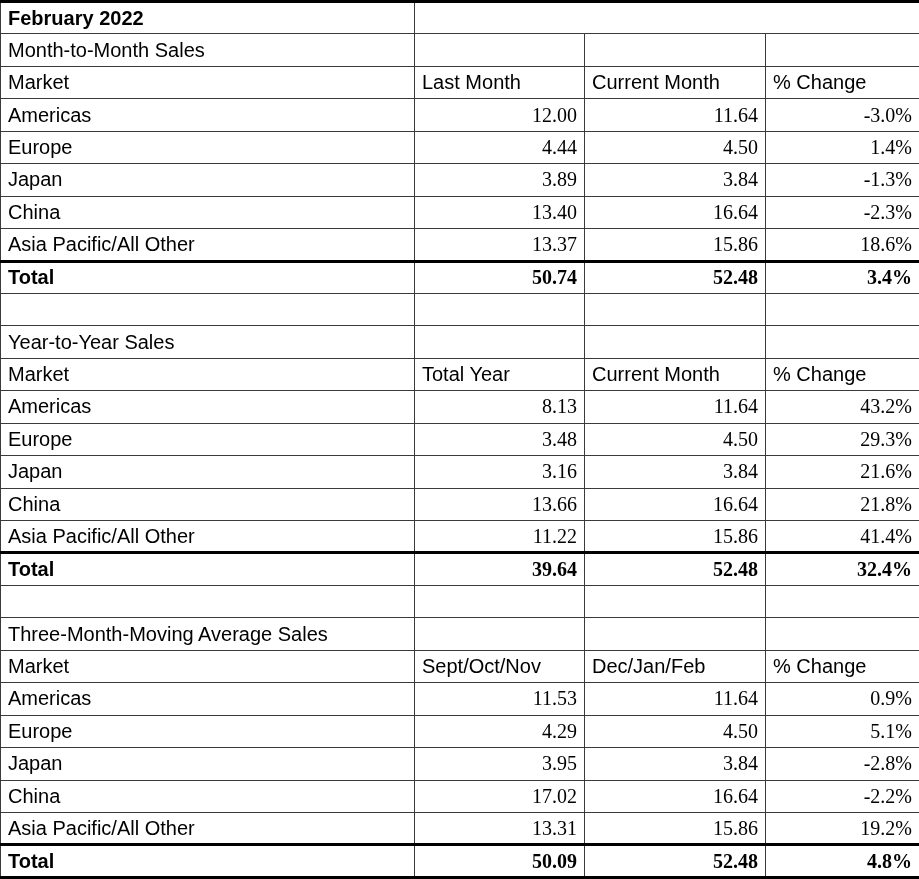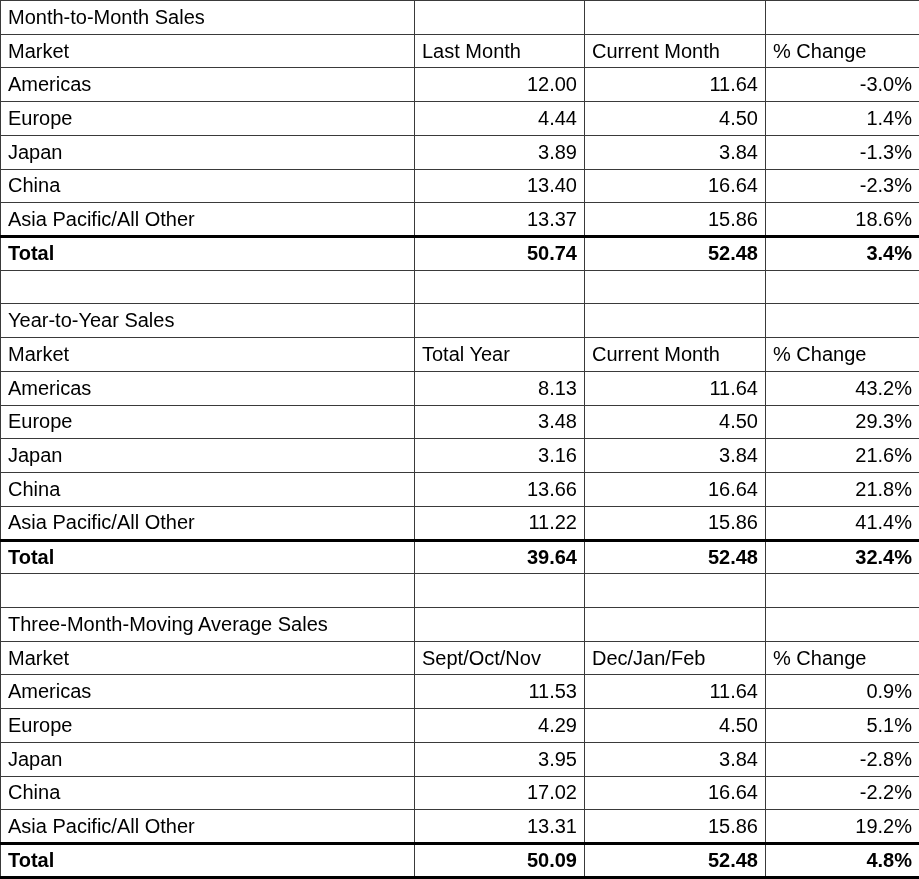--- a/index.html
+++ b/index.html
@@ -37,21 +37,21 @@
     overflow: hidden;
     vertical-align: middle;
   }
   
   col.c1 { width: 414px; }
   col.c2 { width: 170px; }
   col.c3 { width: 181px; }
   col.c4 { width: 154px; }
 
   td.label    { text-align: left; }
-  td.num      { text-align: right; padding-right: 9px; }
+  td.num      { text-align: right; padding-right: 9px; font-family: Liberation Serif, serif; }
   td.hdr      { text-align: left; padding-right: 9px; }
   td.title    { font-weight: bold; text-align: left; }
   td.blank    { }
 
   tr.total-row > td {
     font-weight: bold;
     border-top: 3px solid #000000;
   }
   tr.outer-top > td { border-top: 3px solid #000000; }
   td.edge-left  { border-left: 3px solid #000000; }
@@ -64,20 +64,24 @@
 <div id="sheet">
   <table class="grid">
     <colgroup>
       <col class="c1">
         <col class="c2">
         <col class="c3">
         <col class="c4">
     </colgroup>
     <tbody>
 
+      <tr class="outer-top">
+        <td class="title edge-left">February 2022</td>
+        <td class="blank edge-right" colspan="3"></td>
+      </tr>
 
 
       <tr>
         <td class="label edge-left">Month-to-Month Sales</td>
         <td class="blank"></td>
         <td class="blank"></td>
         <td class="blank edge-right"></td>
       </tr>
       <tr>
         <td class="label edge-left">Market</td>

